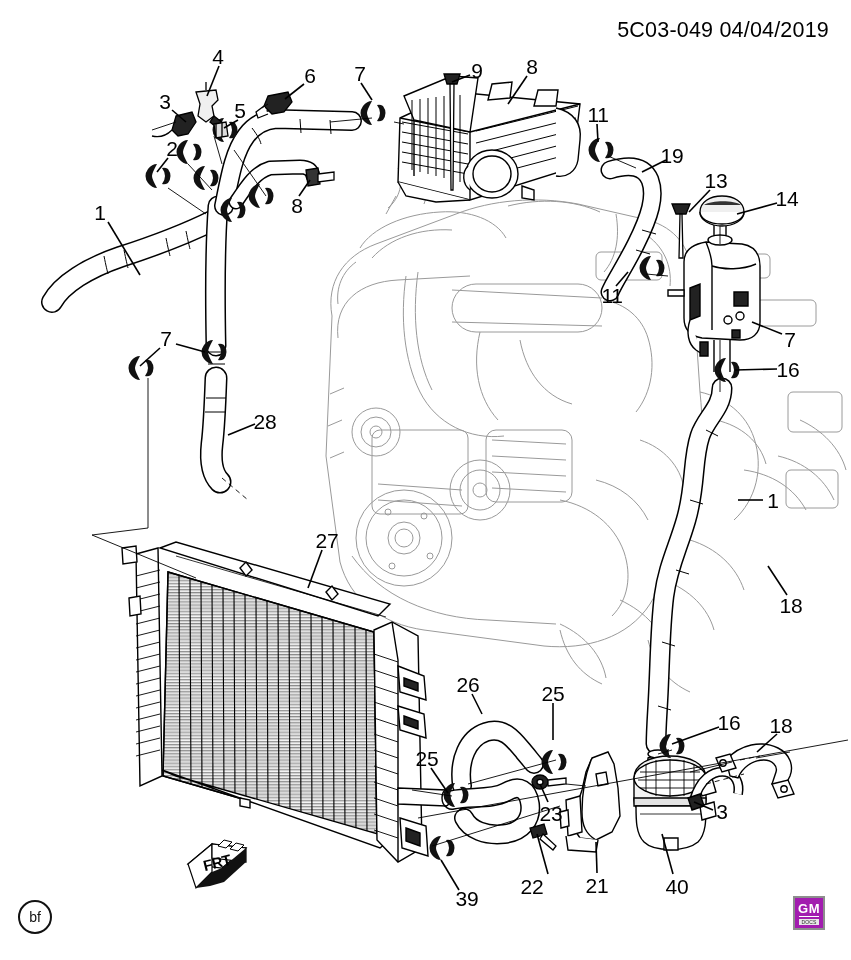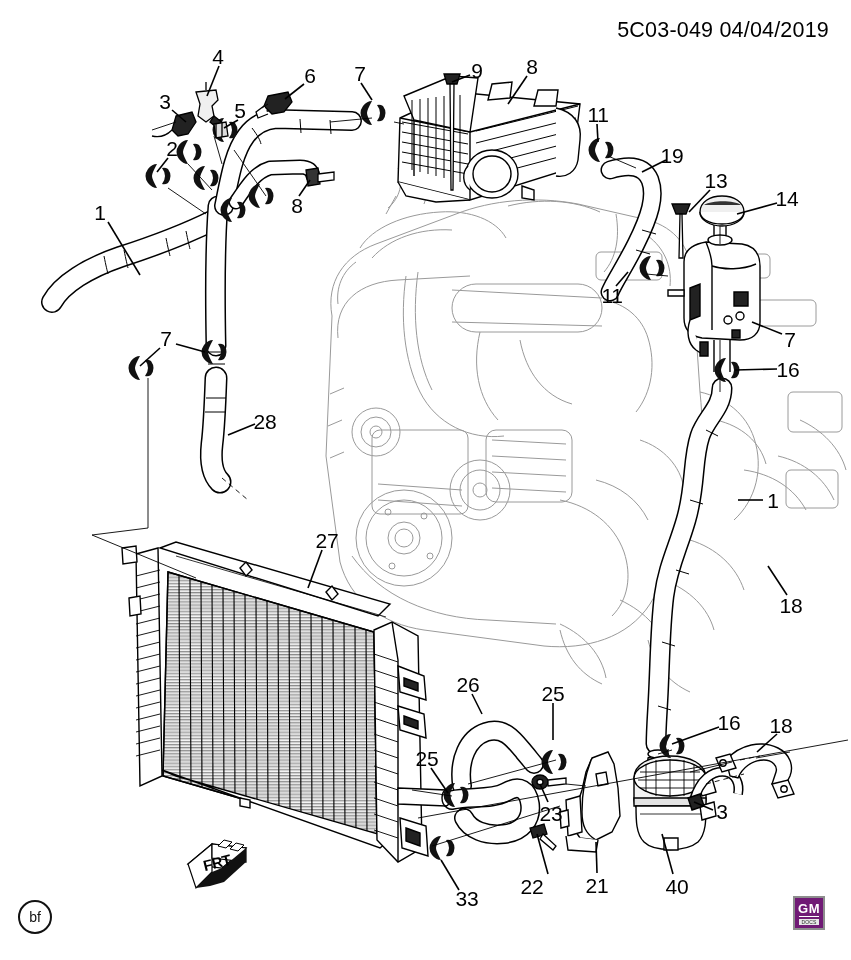--- a/index.html
+++ b/index.html
@@ -6,21 +6,21 @@
   body{width:851px;height:960px;position:relative;overflow:hidden;
        font-family:"Liberation Sans", sans-serif;color:#000;}
   #stage{position:absolute;left:0;top:0;width:851px;height:960px;}
   svg#art{position:absolute;left:0;top:0;width:851px;height:960px;}
   .callout{position:absolute;font-size:21px;line-height:21px;letter-spacing:-0.3px;
            color:#000;white-space:nowrap;transform:translate(-50%,-50%);}
   #drawing-id{position:absolute;top:18px;right:22px;font-size:21.5px;letter-spacing:0.2px;}
   #rev-mark{position:absolute;left:18px;top:900px;width:30px;height:30px;
             border:2.5px solid #111;border-radius:50%;display:flex;align-items:center;
             justify-content:center;font-size:14px;color:#111;}
-  #gm-logo{position:absolute;left:793px;top:896px;width:32px;height:34px;background:#701a75;
+  #gm-logo{position:absolute;left:793px;top:896px;width:32px;height:34px;background:#a21caf;
            border:2px solid #8d8d8d;box-sizing:border-box;display:flex;flex-direction:column;
            align-items:center;justify-content:center;}
   #gm-logo .gm-word{color:#fff;font-size:13px;font-weight:bold;line-height:13px;letter-spacing:0.5px;}
   #gm-logo .gm-rule{width:20px;height:1px;background:#fff;margin:1.5px 0;}
   #gm-logo .gm-sub{background:#e8e8e8;color:#2b2b2b;font-size:5px;line-height:6px;
                    padding:0 2px;letter-spacing:0.2px;}
   #frt-label{position:absolute;left:203px;top:854px;font-size:15px;font-weight:bold;
              transform:rotate(-14deg);letter-spacing:-0.5px;}
 </style>
 </head>
@@ -484,15 +484,15 @@
   <div class="callout" style="left:468px;top:684px">26</div>
   <div class="callout" style="left:553px;top:693px">25</div>
   <div class="callout" style="left:729px;top:722px">16</div>
   <div class="callout" style="left:781px;top:725px">18</div>
   <div class="callout" style="left:427px;top:758px">25</div>
   <div class="callout" style="left:722px;top:811px">3</div>
   <div class="callout" style="left:551px;top:813px">23</div>
   <div class="callout" style="left:532px;top:886px">22</div>
   <div class="callout" style="left:597px;top:885px">21</div>
   <div class="callout" style="left:677px;top:886px">40</div>
-  <div class="callout" style="left:467px;top:898px">33</div>
+  <div class="callout" style="left:467px;top:898px">39</div>
 
 </div>
 
 </body></html>

